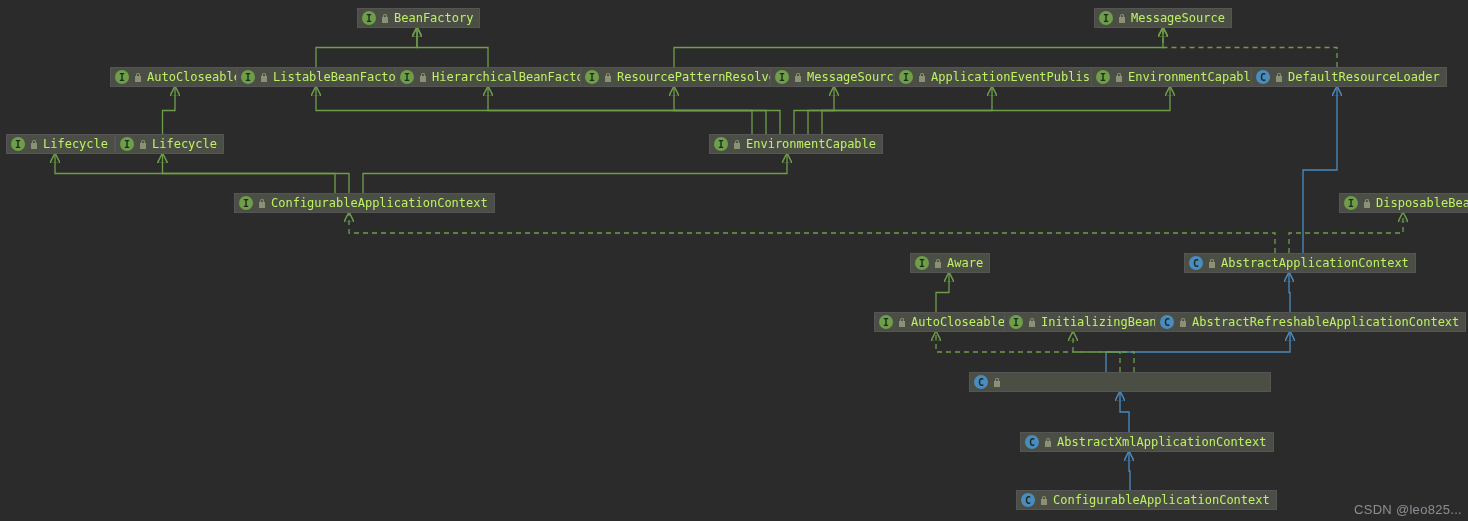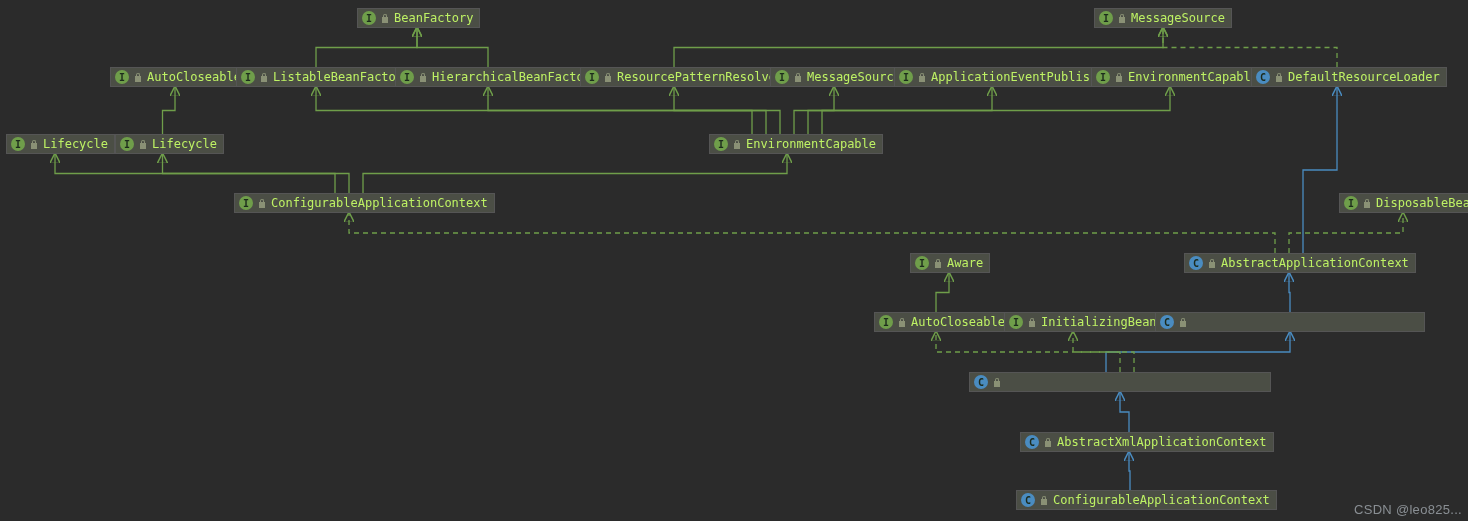--- a/index.html
+++ b/index.html
@@ -154,20 +154,21 @@
       <span class="label">AutoCloseable</span>
     </div>
     <div class="node" style="left: 1004px; top: 312px; min-width: 138px; height: 20px;">
       <span class="iconI">I</span>
       <span class="lock"></span>
       <span class="label">InitializingBean</span>
     </div>
     <div class="node" style="left: 1155px; top: 312px; min-width: 270px; height: 20px;">
       <span class="iconC">C</span>
       <span class="lock"></span>
+      <span class="label">AbstractRefreshableApplicationContext</span>
     </div>
     <div class="node" style="left: 969px; top: 372px; min-width: 302px; height: 20px;">
       <span class="iconC">C</span>
       <span class="lock"></span>
     </div>
     <div class="node" style="left: 1020px; top: 432px; min-width: 218px; height: 20px;">
       <span class="iconC">C</span>
       <span class="lock"></span>
       <span class="label">AbstractXmlApplicationContext</span>
     </div>

